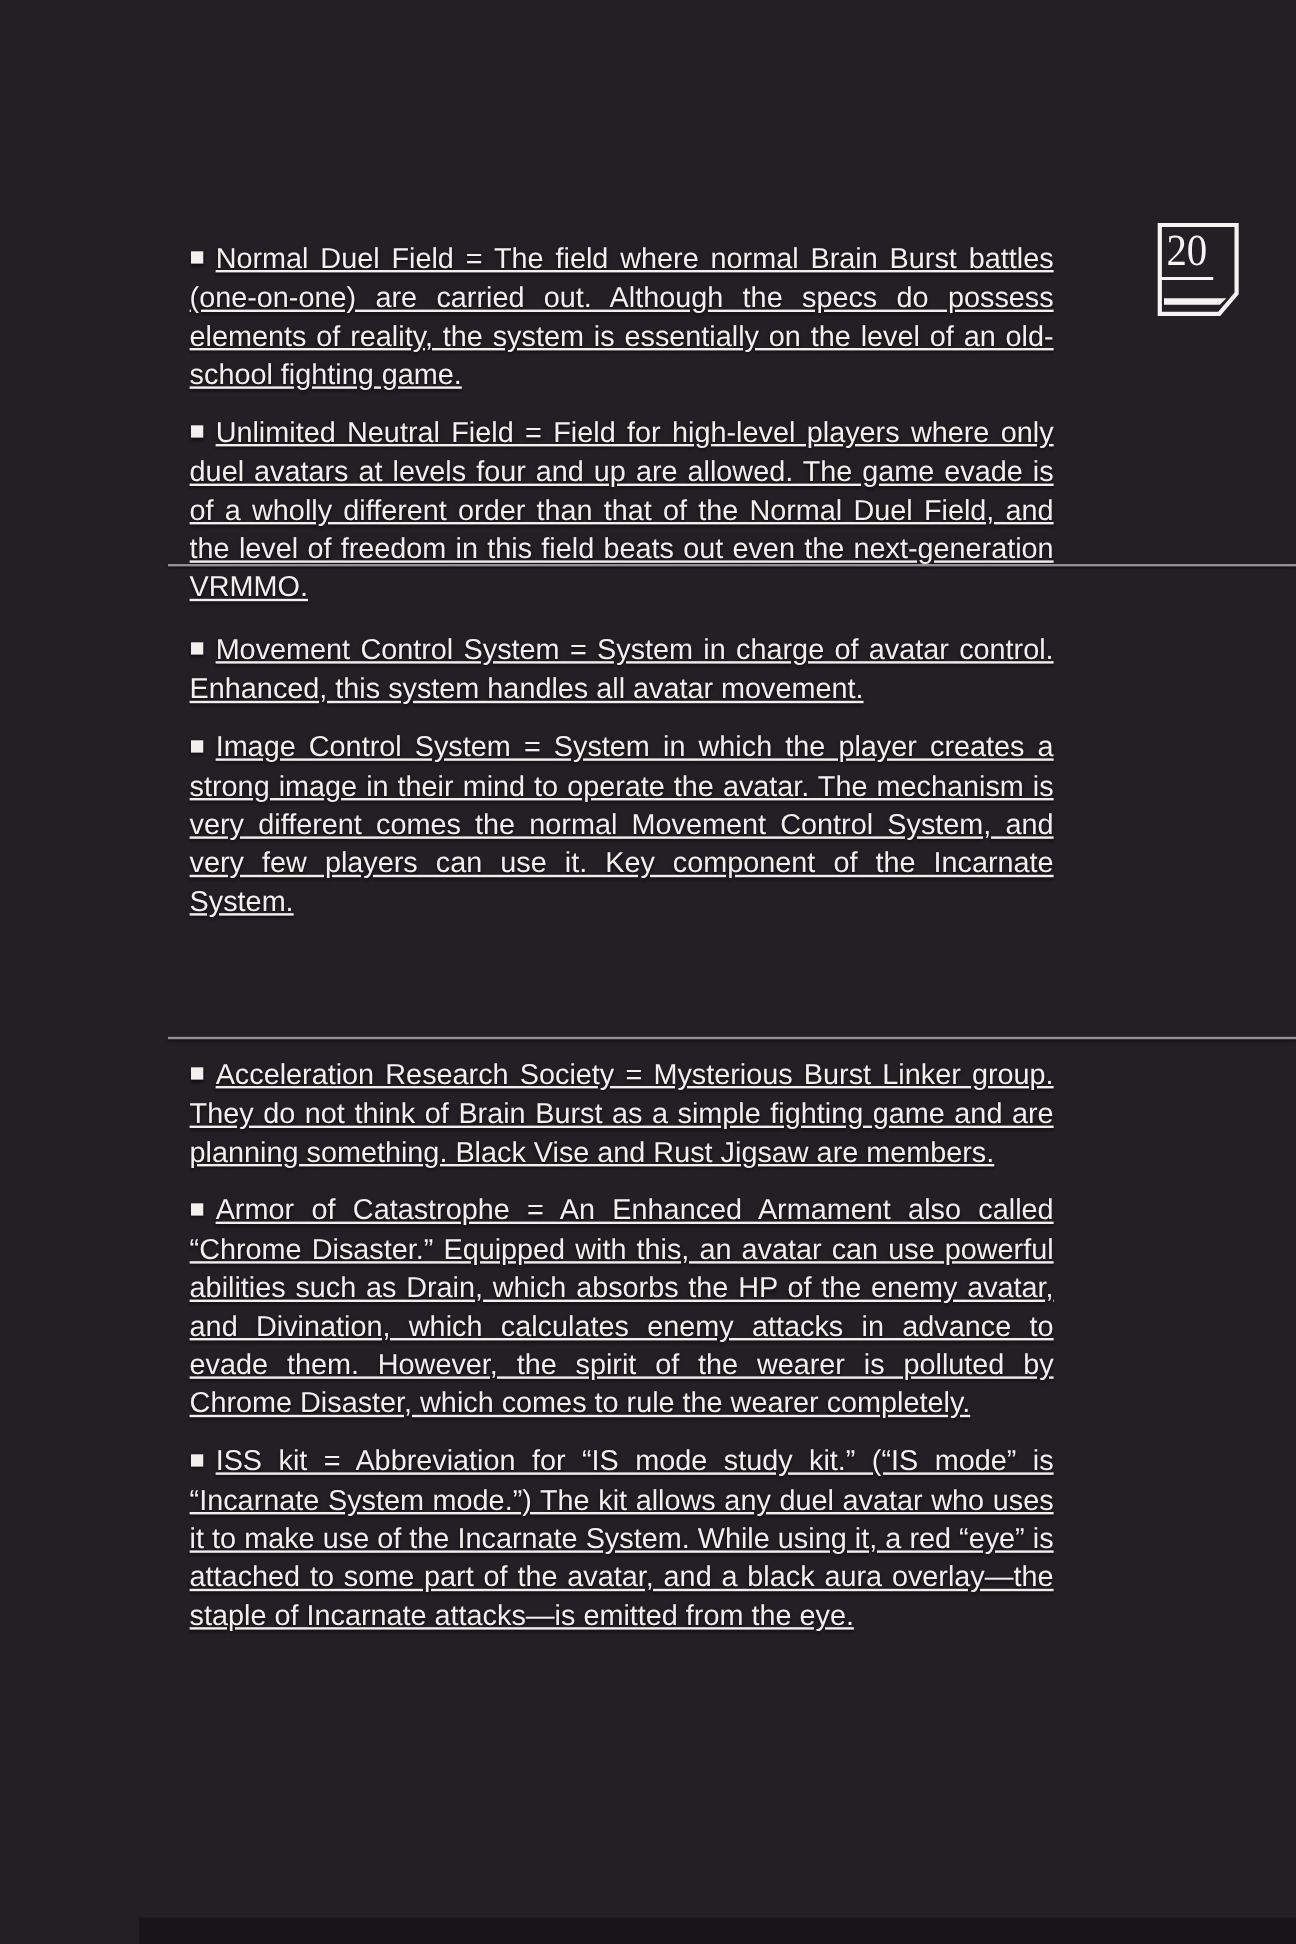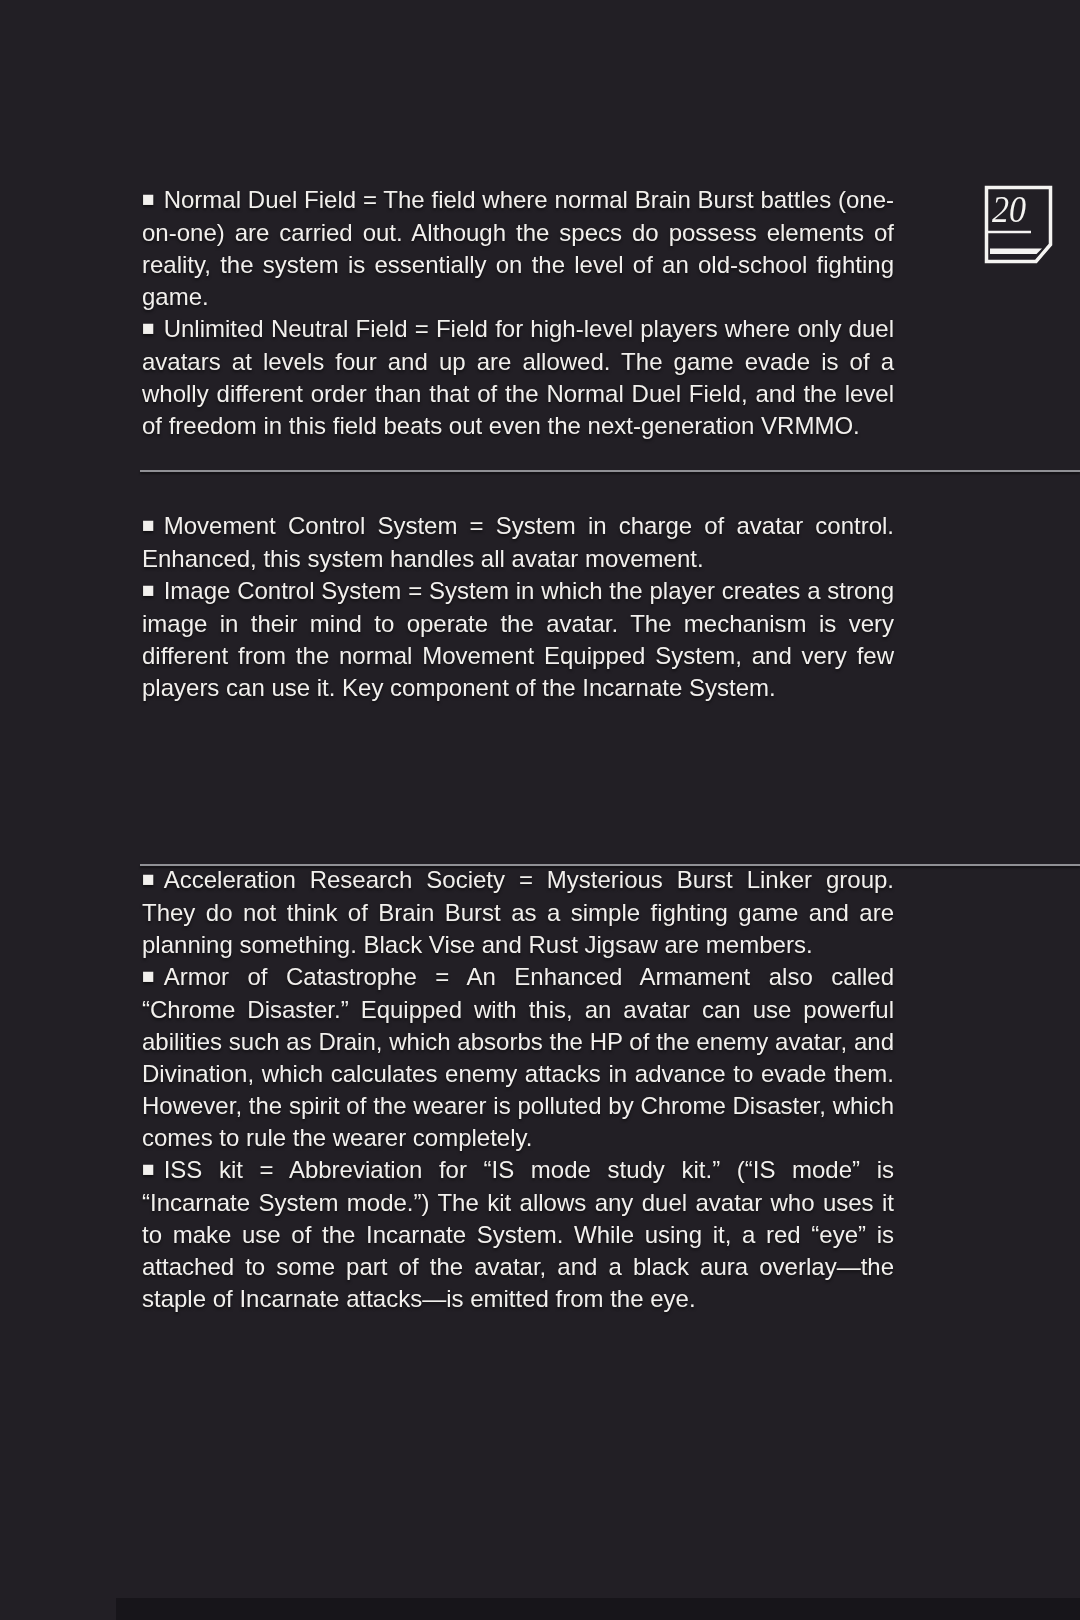--- a/index.html
+++ b/index.html
@@ -20,40 +20,40 @@
     width: 752px;
     color: #f2f0ed;
     font-size: 24px;
     line-height: 32px;
     text-align: justify;
     text-shadow: 0 2px 3px rgba(0,0,0,.55);
   }
   .sec-1 { top: 184px; }
   .sec-2 { top: 510px; }
   .sec-3 { top: 864px; }
-  .entry { margin: 0; }
+  .entry { margin: 16px; text-decoration: underline; }
   .bullet {
     display: inline-block;
     font-size: 21px;
     margin-right: 9px;
     transform: translateY(-2px);
   }
   .divider {
     position: absolute;
     left: 140px; right: 0;
     height: 2px;
     background: #909095;
     box-shadow: 0 2px 2px rgba(0,0,0,.5);
   }
   .divider-1 { top: 470px; }
   .divider-2 { top: 864px; }
   .badge {
     position: absolute;
-    left: 984px; top: 185px;
-    width: 70px; height: 80px; font-style: italic;
+    left: 964px; top: 185px;
+    width: 70px; height: 80px;
   }
   .badge svg { position: absolute; left: 0; top: 0; }
   .badge-num {
     position: absolute;
     left: 8px; top: 6px;
     font-family: "Liberation Serif", serif;
     font-size: 37px;
     line-height: 38px;
     color: #f5f4f2;
     transform: scaleX(.92);
@@ -82,21 +82,21 @@
 
   <div class="text-col sec-1">
     <p class="entry"><span class="bullet">■</span><span>Normal Duel Field = The field where normal Brain Burst battles (one-on-one) are carried out. Although the specs do possess elements of reality, the system is essentially on the level of an old-school fighting game.</span></p>
     <p class="entry"><span class="bullet">■</span><span>Unlimited Neutral Field = Field for high-level players where only duel avatars at levels four and up are allowed. The game evade is of a wholly different order than that of the Normal Duel Field, and the level of freedom in this field beats out even the next-generation VRMMO.</span></p>
   </div>
 
   <div class="divider divider-1"></div>
 
   <div class="text-col sec-2">
     <p class="entry"><span class="bullet">■</span><span>Movement Control System = System in charge of avatar control. Enhanced, this system handles all avatar movement.</span></p>
-    <p class="entry"><span class="bullet">■</span><span>Image Control System = System in which the player creates a strong image in their mind to operate the avatar. The mechanism is very different from the normal Movement Equipped System, and very few players can use it. Key component of the Incarnate System.</span></p>
+    <p class="entry"><span class="bullet">■</span><span>Image Control System = System in which the player creates a strong image in their mind to operate the avatar. The mechanism is very different comes the normal Movement Control System, and very few players can use it. Key component of the Incarnate System.</span></p>
   </div>
 
   <div class="divider divider-2"></div>
 
   <div class="text-col sec-3">
     <p class="entry"><span class="bullet">■</span><span>Acceleration Research Society = Mysterious Burst Linker group. They do not think of Brain Burst as a simple fighting game and are planning something. Black Vise and Rust Jigsaw are members.</span></p>
     <p class="entry"><span class="bullet">■</span><span>Armor of Catastrophe = An Enhanced Armament also called “Chrome Disaster.” Equipped with this, an avatar can use powerful abilities such as Drain, which absorbs the HP of the enemy avatar, and Divination, which calculates enemy attacks in advance to evade them. However, the spirit of the wearer is polluted by Chrome Disaster, which comes to rule the wearer completely.</span></p>
     <p class="entry"><span class="bullet">■</span><span>ISS kit = Abbreviation for “IS mode study kit.” (“IS mode” is “Incarnate System mode.”) The kit allows any duel avatar who uses it to make use of the Incarnate System. While using it, a red “eye” is attached to some part of the avatar, and a black aura overlay—the staple of Incarnate attacks—is emitted from the eye.</span></p>
   </div>
 

